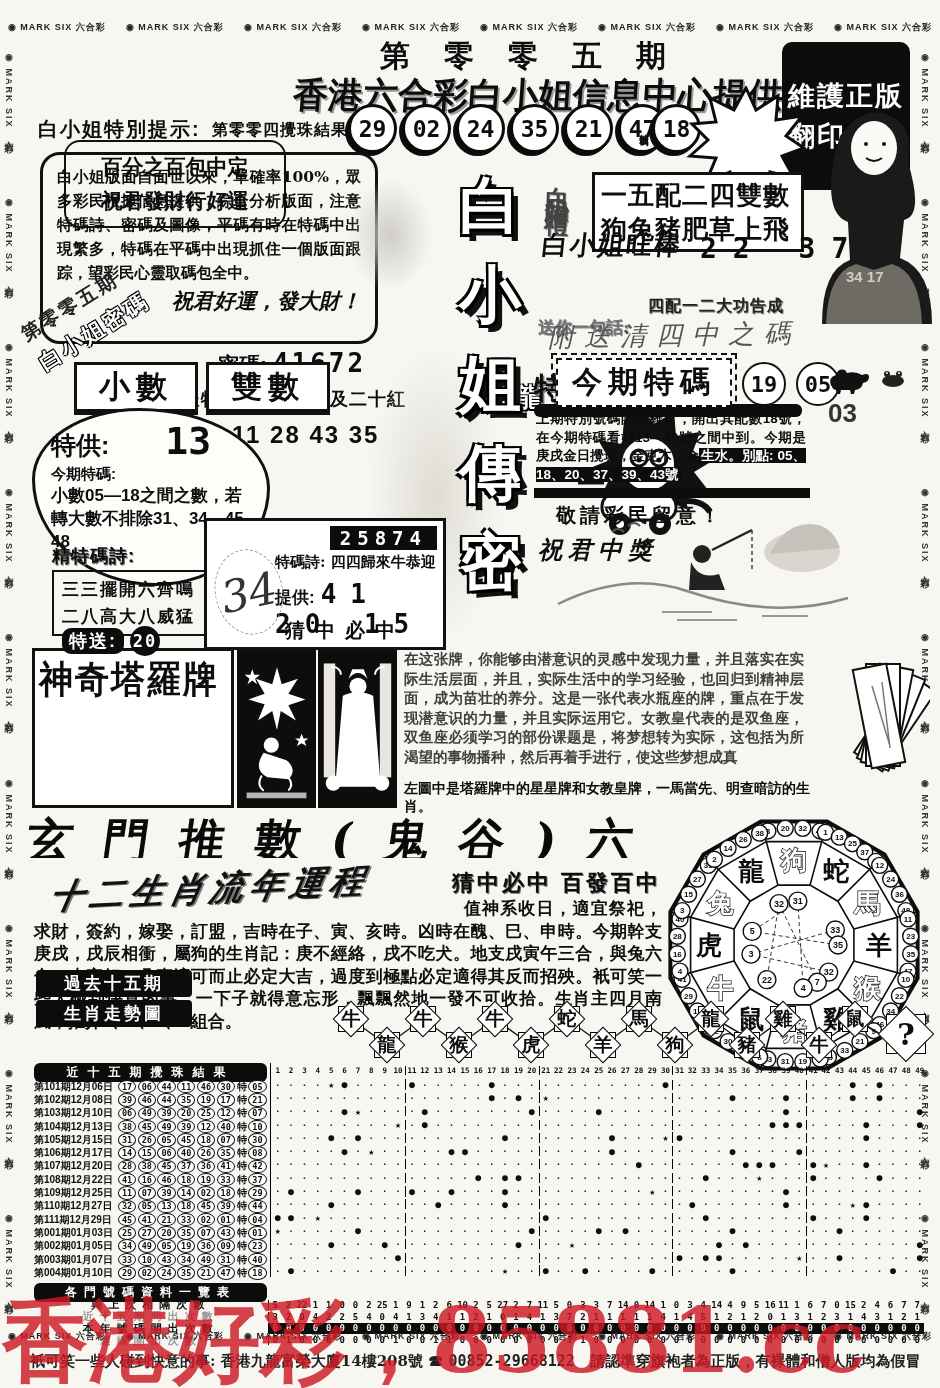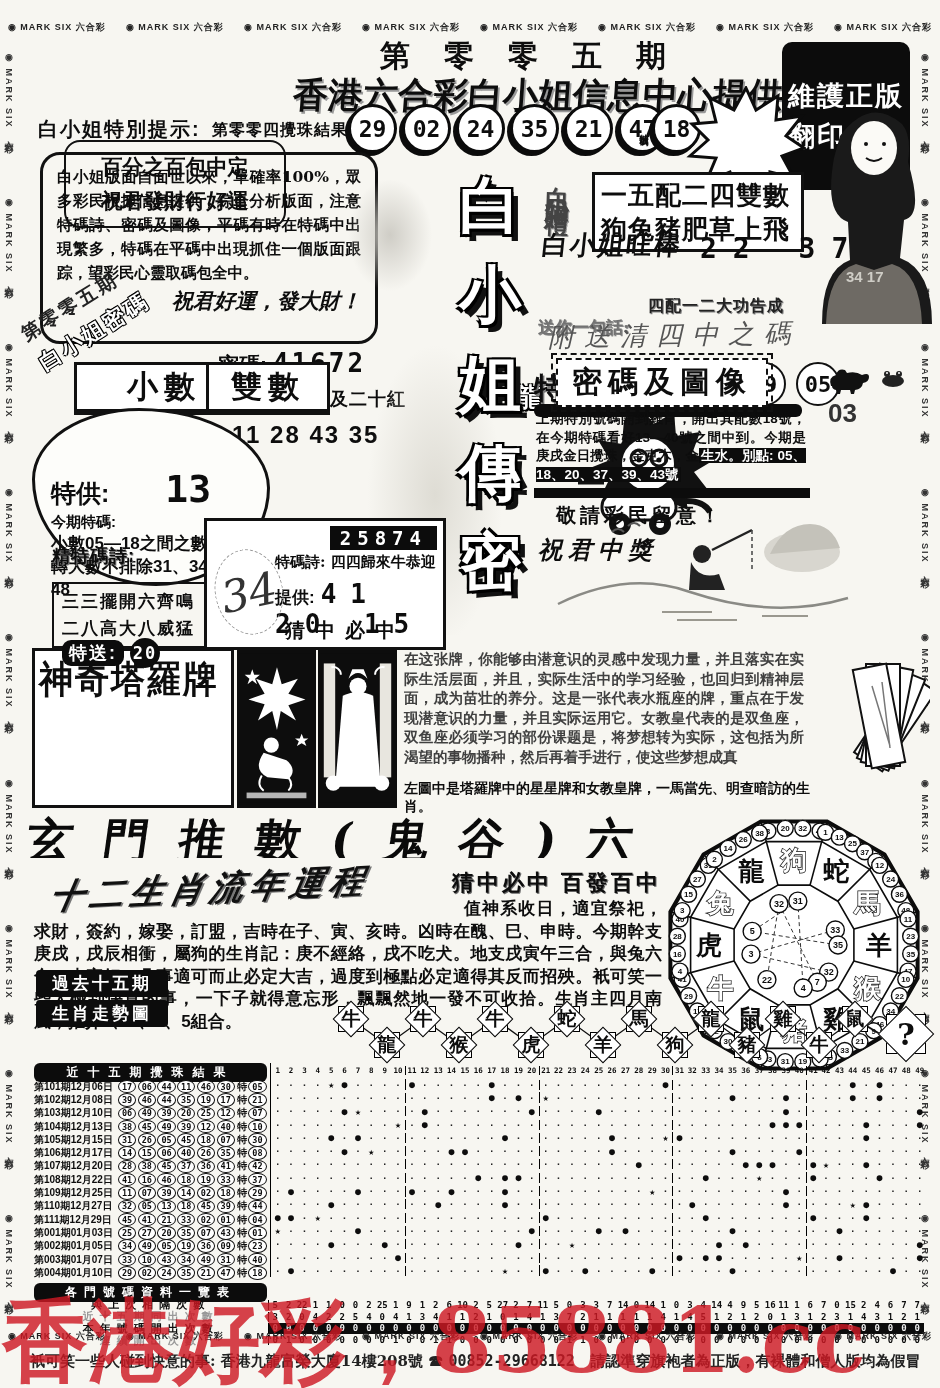--- a/index.html
+++ b/index.html
@@ -32,29 +32,29 @@
   #stamp .o{color:#fff;text-shadow:-1px -1px 0 #000,1px -1px 0 #000,-1px 1px 0 #000,1px 1px 0 #000;font-size:22px;}
   #secret-lines{left:170px;top:348px;width:330px;}
   #secret-lines .l1{font:900 21px "Liberation Sans",sans-serif;margin-left:48px;}
   #secret-lines .l1 b{font:900 26px "DejaVu Sans Mono",monospace;letter-spacing:3px;}
   #secret-lines .l2{font:900 18px "DejaVu Serif",serif;margin-top:8px;margin-left:12px;letter-spacing:1px;}
   #secret-lines .l3{font:900 24px "Liberation Sans",sans-serif;margin-top:8px;letter-spacing:2px;}
   
   .numhead{width:118px;height:44px;border:3px solid #111;border-bottom-width:6px;display:flex;align-items:center;justify-content:center;
       font:900 31px "DejaVu Serif",serif;letter-spacing:6px;background:#fff;}
   #bubble{left:32px;top:408px;width:238px;height:178px;border:3px solid #111;border-radius:45% 55% 48% 52%/40% 45% 55% 60%;padding:8px 16px;box-sizing:border-box;background:#fdfdfa;}
-  #bubble .sup{font:900 25px "Liberation Sans",sans-serif;margin-top:48px;}
+  #bubble .sup{font:900 25px "Liberation Sans",sans-serif;}
   #bubble .sup b{font-size:38px;margin-left:56px;font-family:"DejaVu Sans Mono",monospace;}
   #bubble .t{font:900 15px "Liberation Sans",sans-serif;margin-top:2px;}
   #bubble .b{font:900 17px "Liberation Sans",sans-serif;line-height:23px;}
   #dragon-char{left:516px;top:380px;font:900 26px "DejaVu Serif",serif;color:#fff;text-shadow:-1.5px -1.5px 0 #000,1.5px -1.5px 0 #000,-1.5px 1.5px 0 #000,1.5px 1.5px 0 #000;}
   
   #poembox{left:52px;top:544px;width:190px;}
   #poembox .tt{font:900 18px "Liberation Sans",sans-serif;letter-spacing:1px;text-shadow:1px 1px 0 #777;}
-  #poembox .inner{border:2.5px solid #111;margin-top:14px;padding:4px 8px;font:900 17px "DejaVu Serif",serif;line-height:27px;letter-spacing:2px;}
+  #poembox .inner{border:2.5px solid #111;margin-top:2px;padding:4px 8px;font:900 17px "DejaVu Serif",serif;line-height:27px;letter-spacing:2px;}
   #poembox .send{display:flex;align-items:center;gap:6px;margin-top:-30px;position:relative;top:26px;}
   .invchip{background:#0c0c0c;color:#fff;border-radius:9px;padding:1px 7px;font:900 18px "Liberation Sans",sans-serif;}
   .invball{width:30px;height:30px;background:#0c0c0c;color:#fff;border-radius:50%;display:flex;align-items:center;justify-content:center;font:900 17px "DejaVu Sans Mono",monospace;}
   
   #centerbox{left:204px;top:518px;width:242px;height:132px;border:3px solid #111;background:#fff;box-sizing:border-box;}
   #centerbox .code{position:absolute;right:6px;top:5px;background:#0c0c0c;color:#fff;font:900 19px "DejaVu Sans Mono",monospace;letter-spacing:6px;padding:1px 10px;}
   #centerbox .poem{position:absolute;left:68px;top:32px;font:900 15px "DejaVu Serif",serif;}
   #centerbox .sup{position:absolute;left:68px;top:58px;font:900 17px "Liberation Sans",sans-serif;}
   #centerbox .sup b{font:900 26px "DejaVu Sans Mono",monospace;letter-spacing:14px;margin-left:6px;}
   #centerbox .slg{position:absolute;left:78px;top:96px;font:900 20px "DejaVu Serif",serif;letter-spacing:10px;}
@@ -97,21 +97,21 @@
   #tarot-text{left:404px;top:650px;width:400px;font:bold 14.5px "Liberation Sans",sans-serif;line-height:19.5px;text-align:justify;color:#404040;}
   #tarot-caption{left:404px;top:780px;width:430px;font:900 14px "Liberation Sans",sans-serif;}
   
   #xm-banner{left:28px;top:810px;width:650px;height:48px;font:900 46px "DejaVu Serif",serif;letter-spacing:30px;
       transform:skewX(-8deg);color:#0a0a0a;white-space:nowrap;overflow:hidden;
       background:repeating-linear-gradient(177deg,transparent 0 10px,rgba(0,0,0,.55) 10px 12px);-webkit-background-clip:text;}
   #xm-callig{left:50px;top:866px;font:900 34px "DejaVu Serif",serif;font-style:italic;letter-spacing:6px;transform:rotate(-3deg) skewX(-14deg);color:#111;text-shadow:2px 1px 0 #777;}
   #xm-badge{left:452px;top:868px;font:900 22px "Liberation Sans",sans-serif;letter-spacing:3px;text-shadow:1px 1px 0 #666;}
   #xm-para{left:34px;top:898px;width:628px;font:900 17px "Liberation Sans",sans-serif;line-height:22.5px;text-align:justify;text-indent:430px;}
   
-  #trend-label{left:36px;top:970px;width:132px;}
+  #trend-label{left:36px;top:970px;width:156px;}
   #trend-label div{background:#0c0c0c;color:#fff;font:900 17px "Liberation Sans",sans-serif;letter-spacing:3px;text-align:center;padding:2px 0;margin-bottom:3px;border-radius:4px;}
   #trend{left:330px;top:1002px;width:606px;height:62px;}
   .badge{position:absolute;width:34px;height:34px;}
   .badge::before,.badge::after{content:"";position:absolute;inset:4px;background:#fff;border:1.8px solid #000;}
   .badge::after{transform:rotate(45deg);}
   .badge b{position:absolute;inset:0;display:flex;align-items:center;justify-content:center;font:900 19px "DejaVu Serif",serif;z-index:2;}
   .badge.qm{width:48px;height:48px;}
   .badge.qm b{font-size:30px;}
   
   #res-header{left:34px;top:1063px;width:233px;background:#0c0c0c;color:#fff;font:900 12px "Liberation Sans",sans-serif;
@@ -241,21 +241,21 @@
   <div class="abs" id="stamp">
     <div>第零零五期</div>
     <div class="o">白小姐密碼</div>
   </div>
   <div class="abs" id="secret-lines">
     <div class="l1"><span>密碼:</span> <b>41672</b></div>
     <div class="l2"><span>送特碼詩:</span> <span>二九不及二十紅</span></div>
     <div class="l3"><span>特供:</span><span>11  28  43  35</span></div>
   </div>
 
-  <div class="abs numhead" style="left:74px;top:362px;padding-left:28px;">小數</div>
+  <div class="abs numhead" style="left:74px;top:362px;">小數</div>
   <div class="abs numhead" style="left:206px;top:362px;">雙數</div>
   <div class="abs" id="bubble">
     <div class="sup"><span>特供:</span><b>13</b></div>
     <div class="t">今期特碼:</div>
     <div class="b">小數05—18之間之數，若轉大數不排除31、34、45 48</div>
   </div>
   <div class="abs" id="dragon-char">龍</div>
 
   <svg class="abs" style="left:540px;top:398px;" width="190" height="140" viewBox="0 0 190 140">
     <path d="M40 74 h26 M38 84 h26 M40 94 h24" stroke="#111" stroke-width="5"></path>
@@ -294,21 +294,21 @@
   <div class="abs" id="phrase">四配一二大功告成</div>
   <div class="abs" id="tema-label">特碼提供:</div>
   <div class="abs" id="tema-balls">
       <div class="medball">30</div>
       <div class="medball">19</div>
       <div class="medball">05</div>
     </div>
   <div class="abs" id="blackbar1"></div>
   <div class="abs" id="note-hand">附送清四中之碼</div>
 
-  <div class="abs" id="cd-title">密碼及圖像</div>
+  <div class="abs" id="cd-title">今期特碼</div>
   <div class="abs" id="cd-body">
     <span>上期特別號碼開到雞肖，開出其配數18號，在今期特碼看好13—40號之間中到。今期是庚戌金日攪珠，金克木，金</span><span class="hl">生水。別點: 05、18、20、37、39、43號</span>
   </div>
   <div class="abs" id="cd-bar"></div>
   <div class="abs" id="cd-notice">敬請彩民留意！</div>
   <div class="abs" id="cd-wish">祝君中獎</div>
 
   <svg class="abs" style="left:826px;top:362px;" width="44" height="32" viewBox="0 0 44 32">
     <path d="M5 24 q-3 -9 5 -11 q2 -7 9 -5 l2 3 q9 -2 15 2 q7 -3 7 2 q0 5 -6 6 q-1 6 -8 7 l-1 4 h-3 l-1 -4 h-9 l-1 4 h-3 l-1 -4 q-4 -1 -4 -4 z" fill="#111"></path>
   </svg>

